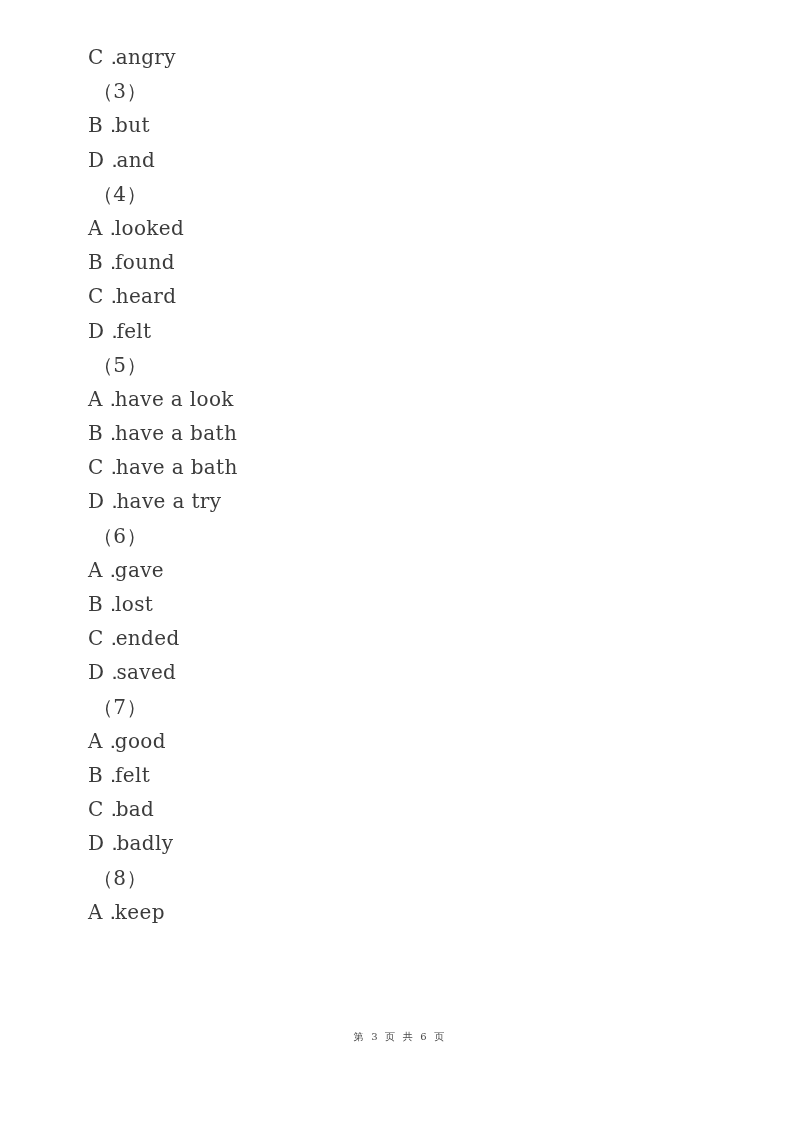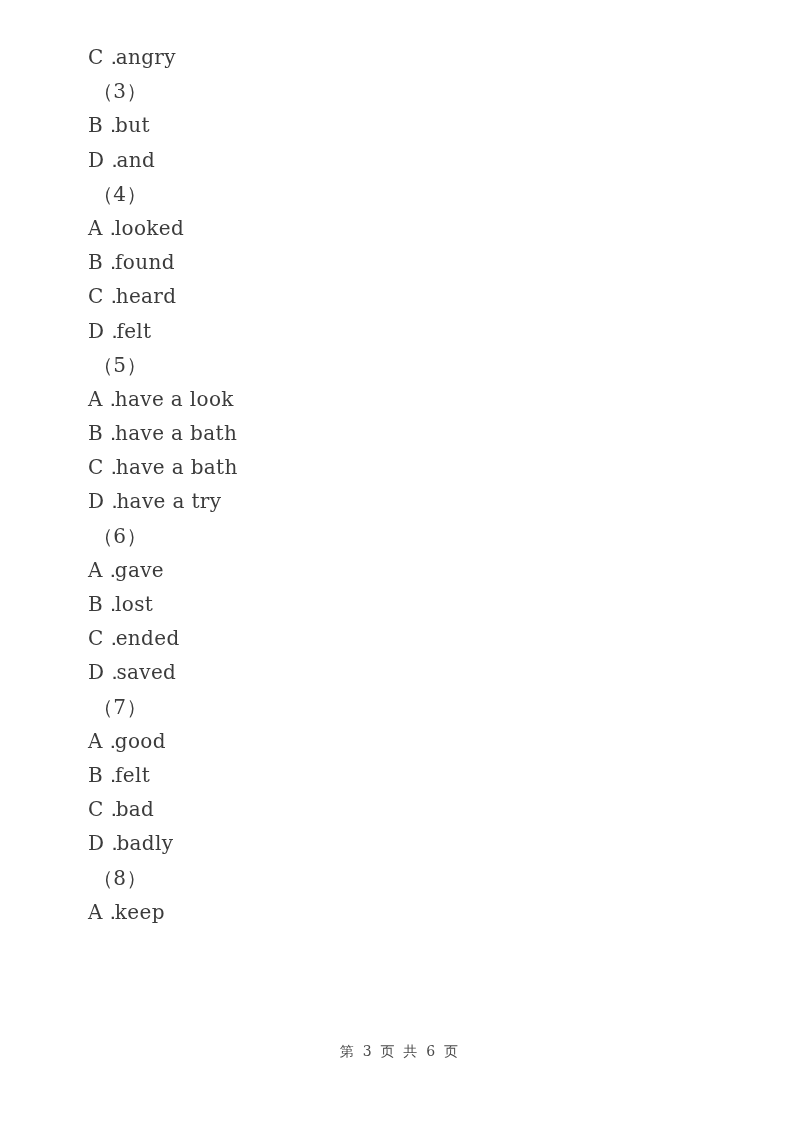--- a/index.html
+++ b/index.html
@@ -50,26 +50,25 @@
   }
   .opt-text {
     display: inline-block;
   }
   .footer {
     position: absolute;
     left: 0;
     top: 1030px;
     width: 800px;
     text-align: center;
-    font-size: 14px;
+    font-size: 10px;
     color: #4a4a4a;
     letter-spacing: 2.2px;
     white-space: pre;
     font-family: "DejaVu Serif", "Liberation Serif", serif;
-    margin-top: 13px;
   }
 </style>
 </head>
 <body>
 
 <div class="page">
 
   <div class="content">
       <div class="line"><span class="opt-letter">C</span><span class="opt-sep">．</span><span class="opt-text">angry</span></div>
       <div class="line question-number"><span>（3）</span></div>

